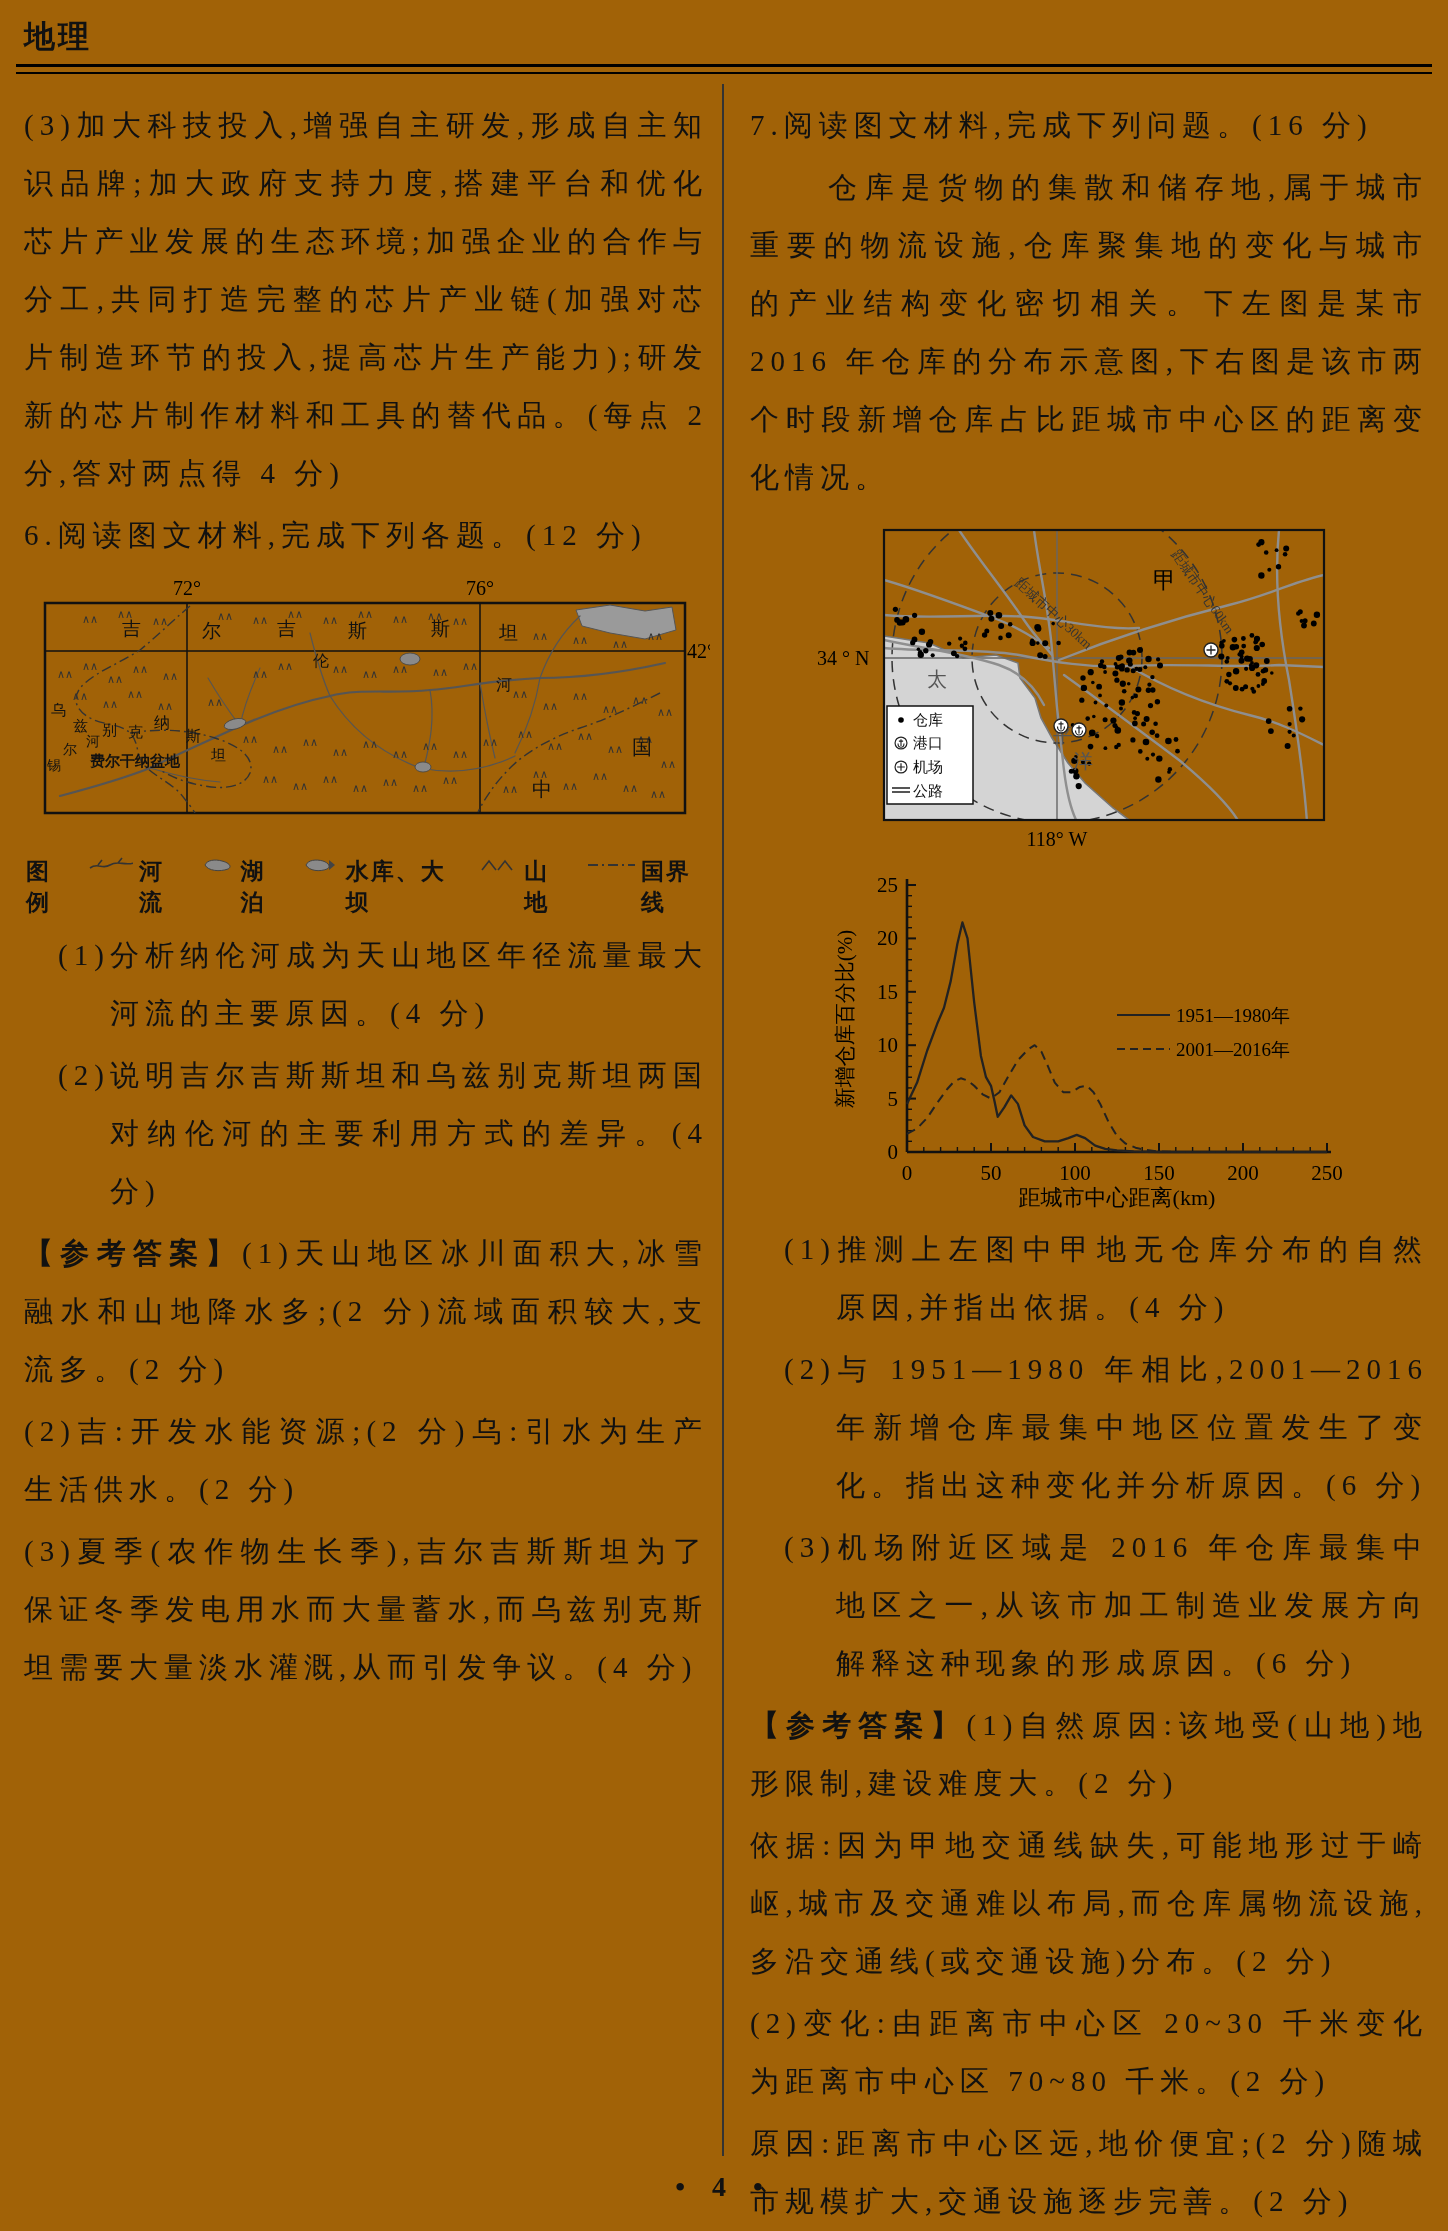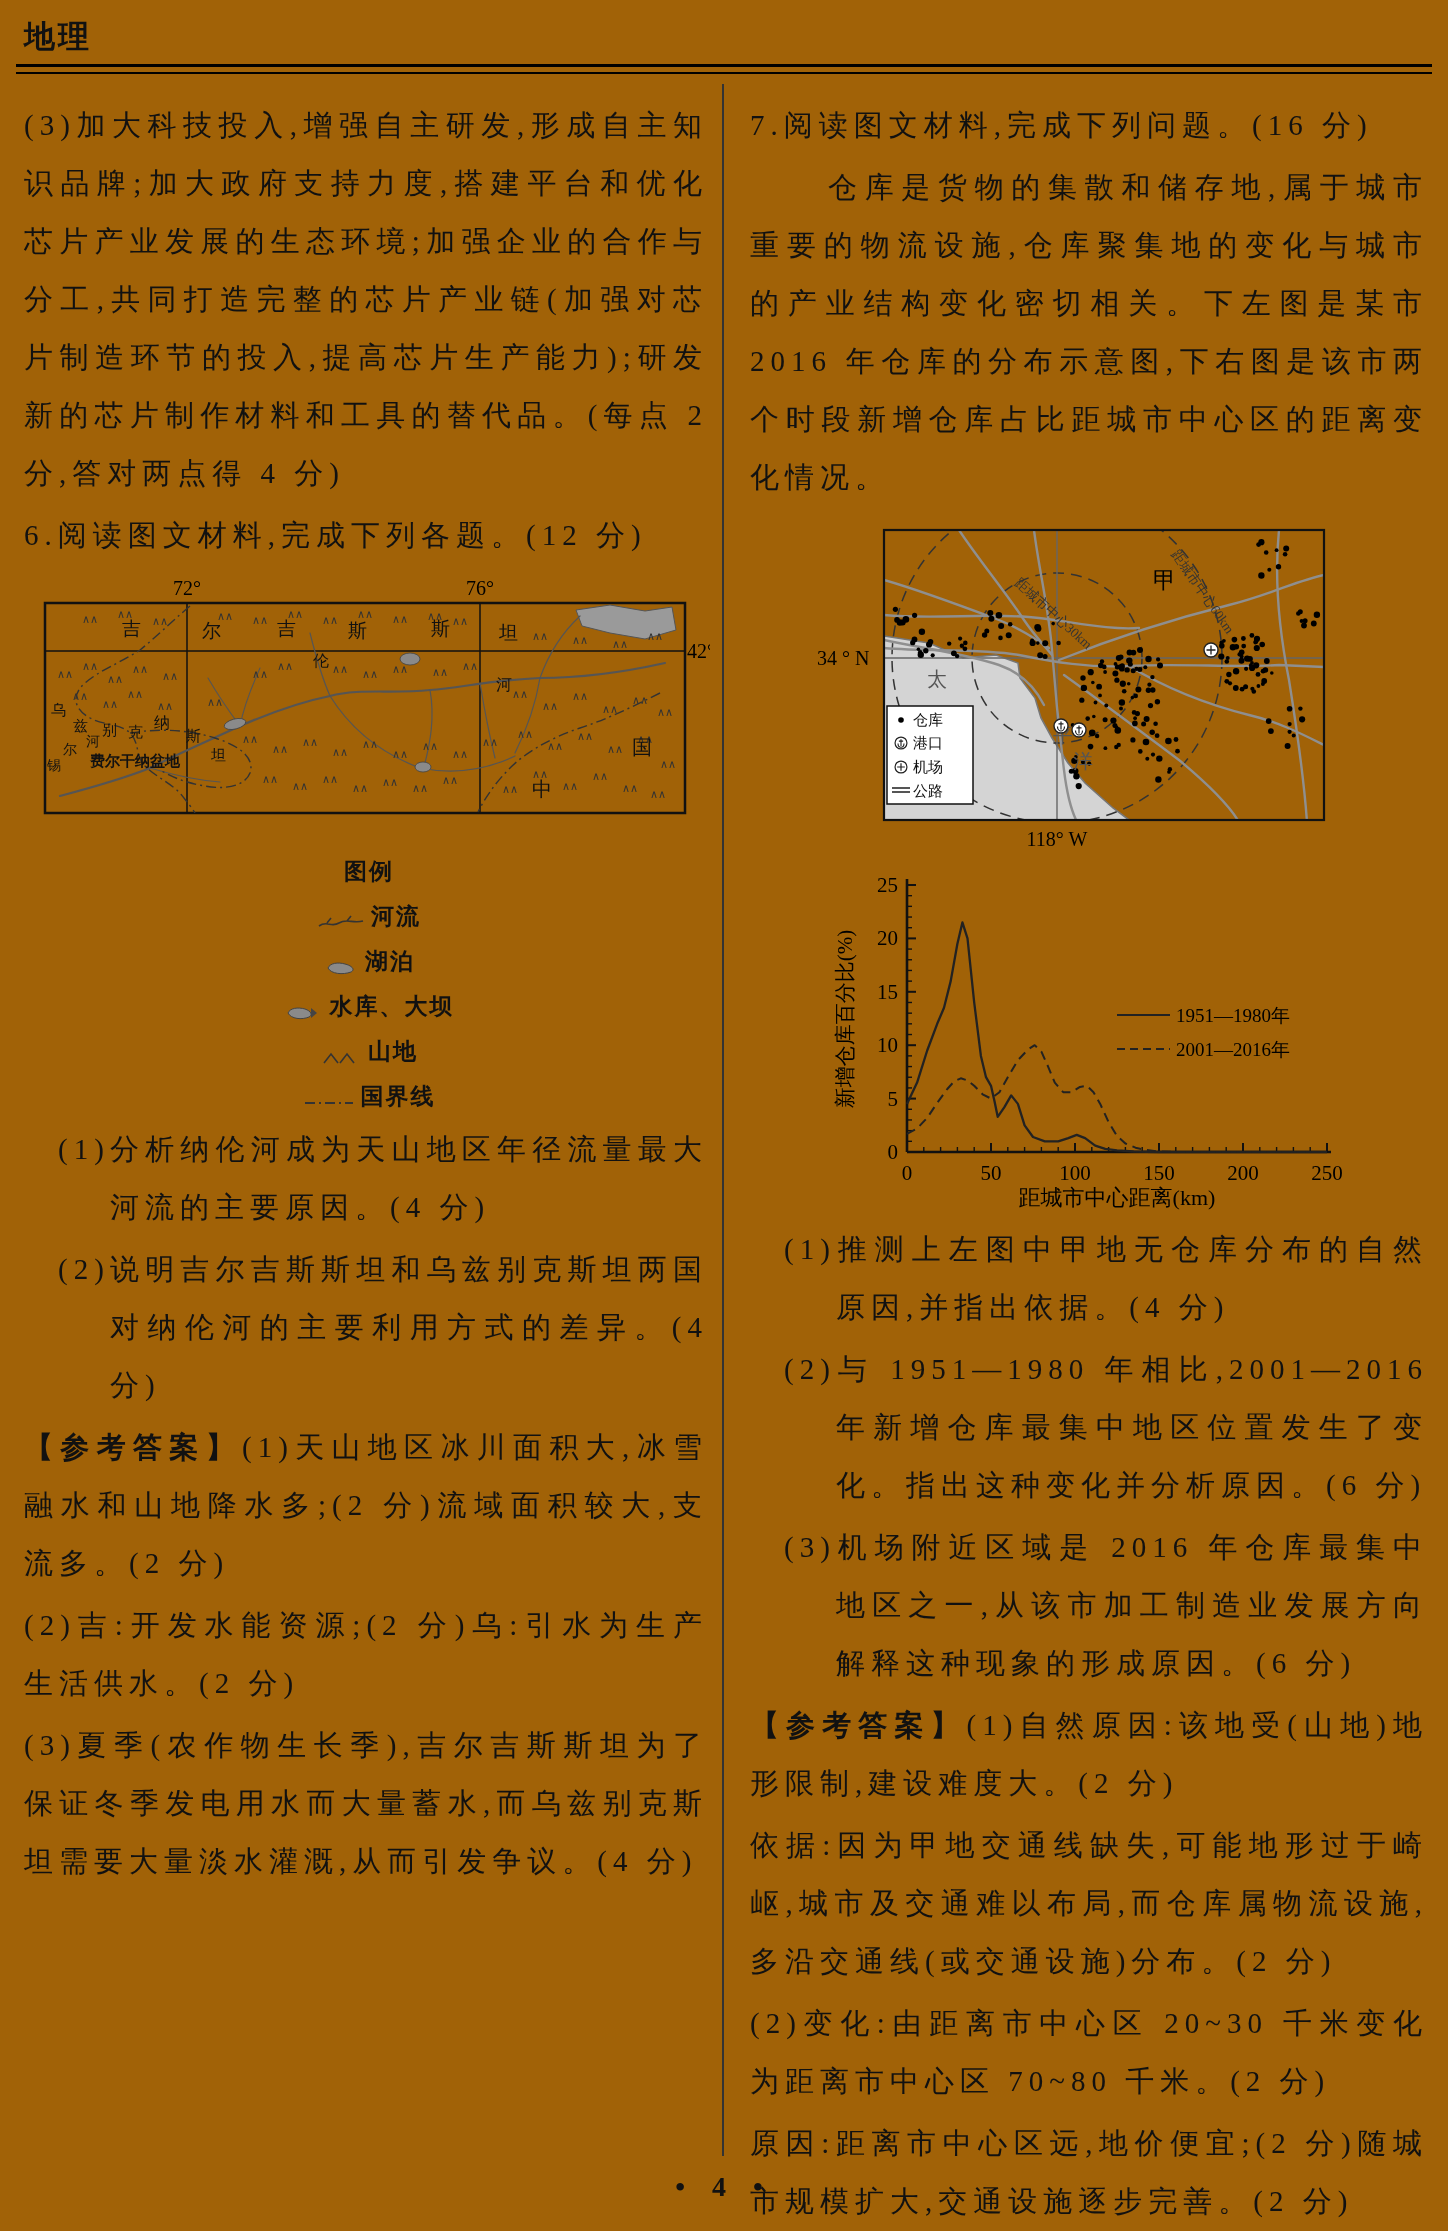--- a/index.html
+++ b/index.html
@@ -13,22 +13,22 @@
   .col.left{left:20px;width:692px;}
   .col.right{left:746px;width:686px;}
   .para{font-size:29px;line-height:58px;letter-spacing:6px;text-align:justify;
         text-justify:inter-character;margin:4px;}
   .mat{text-indent:78px;}
   .hang{padding-left:86px;text-indent:-52px;}
   .anslab{font-weight:700;}
   .fig{margin:14px 0 8px 0;}
   .fig.center{text-align:center;}
   .map-legend{display:flex;align-items:center;gap:14px;font-size:23px;letter-spacing:2px;
-              margin:2px 0 6px 6px;font-weight:600;flex-direction:column;}
-  .map-legend .li{display:flex;align-items:flex-end;gap:6px;}
+              margin:2px 0 6px 6px;font-weight:600;}
+  .map-legend .li{display:flex;align-items:flex-start;gap:6px;}
   .footer{position:absolute;bottom:28px;left:0;width:100%;text-align:center;
           font-size:28px;font-weight:700;letter-spacing:10px;}
   svg text{font-family:"Liberation Serif","DejaVu Serif",serif;}
 </style>
 </head>
 <body>
 
 <div class="page">
   <div class="hdr">地理</div>
   <div class="dbl-rule"></div>

